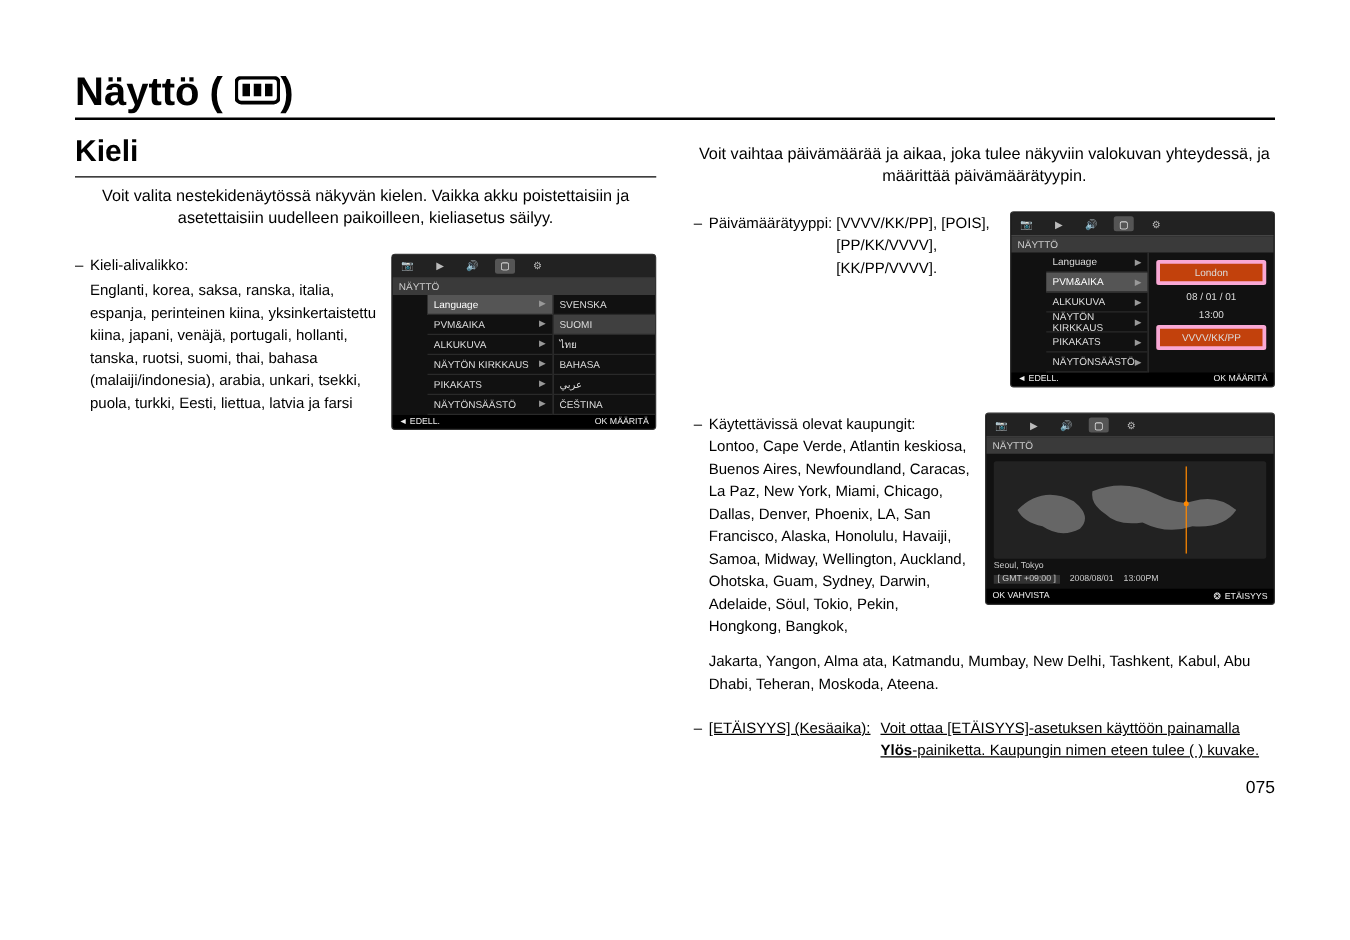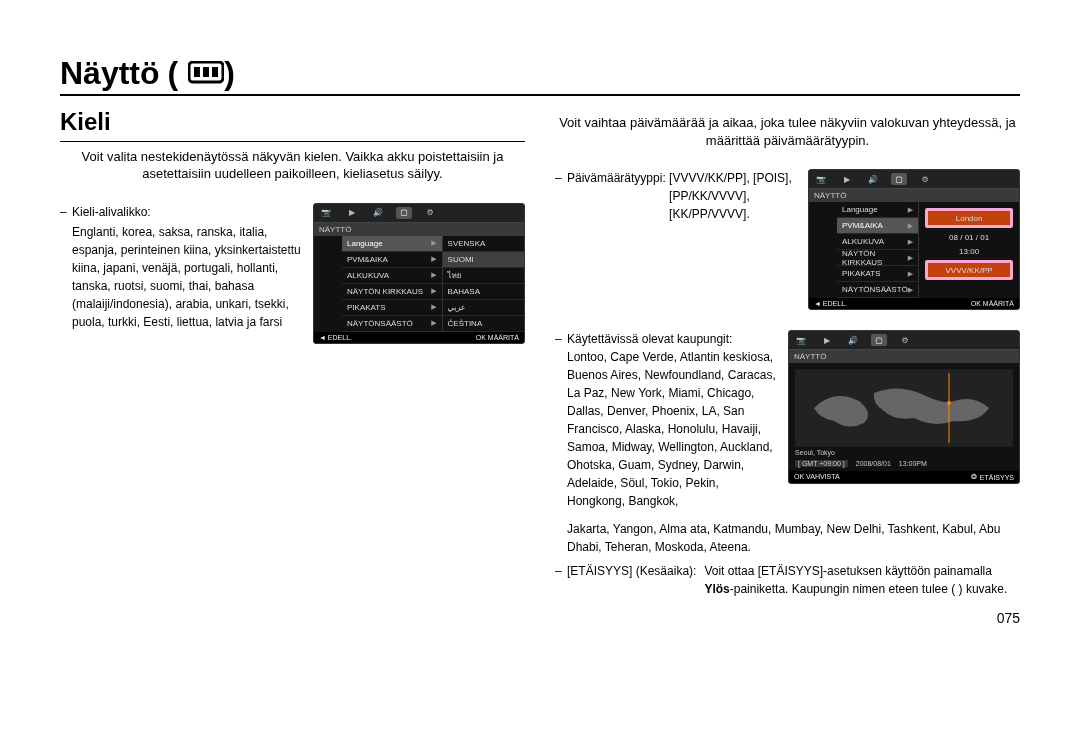--- a/index.html
+++ b/index.html
@@ -132,21 +132,21 @@
   .worldmap {
     width:100%; height:78px; background:#222; border-radius:2px;
     display:flex; align-items:center; justify-content:center;
   }
   .map-info {
     display:flex; gap:8px; font-size:7px; color:#ccc; padding:2px 0;
     align-items:center;
   }
   .map-info .pill { background:#333; padding:0 3px;}
   .page-num { text-align:right; font-size:14px; margin-top:12px; }
-  .etai { font-size:12px; line-height:1.5; margin-top:6px;}
+  .etai { font-size:12px; line-height:1.5; margin-top:17px;text-decoration:underline;}
   .etai-grid { display:flex; gap:8px;}
   .etai-grid .lbl { white-space:nowrap;}
   svg { display:block; }
 </style>
 </head>
 <body>
 
 <div class="page-heading">
   <span>Näyttö</span>
   <span style="margin-left:8px;">(</span>

